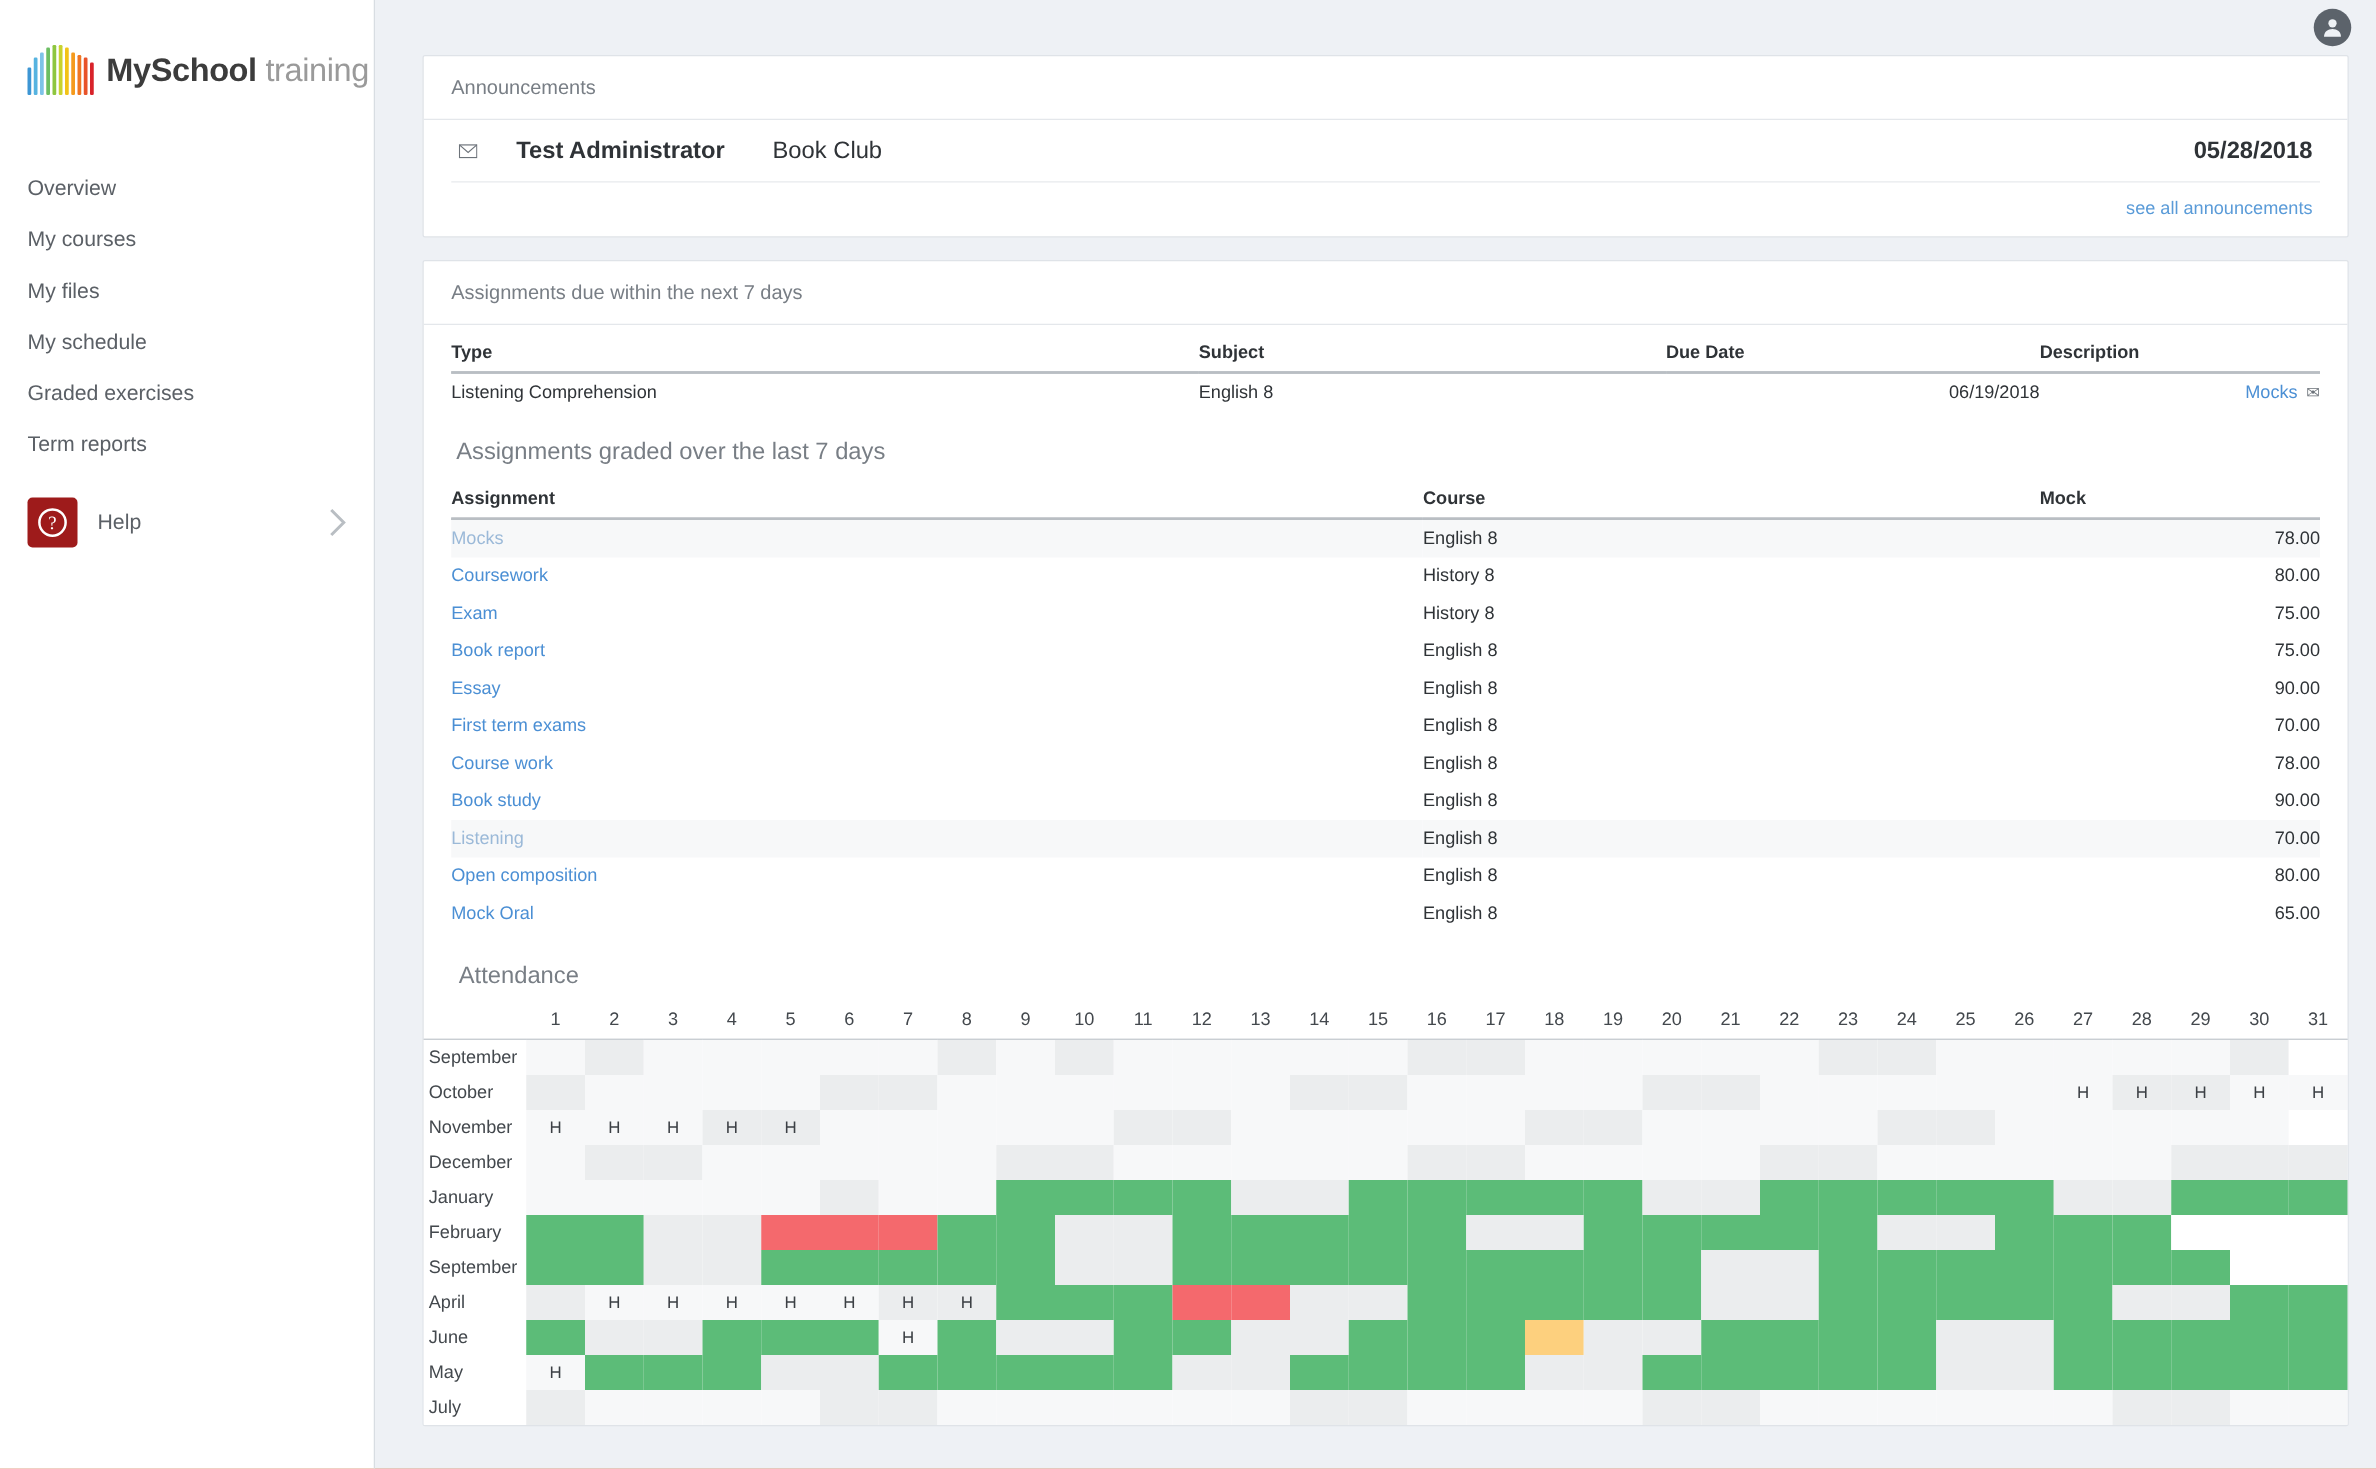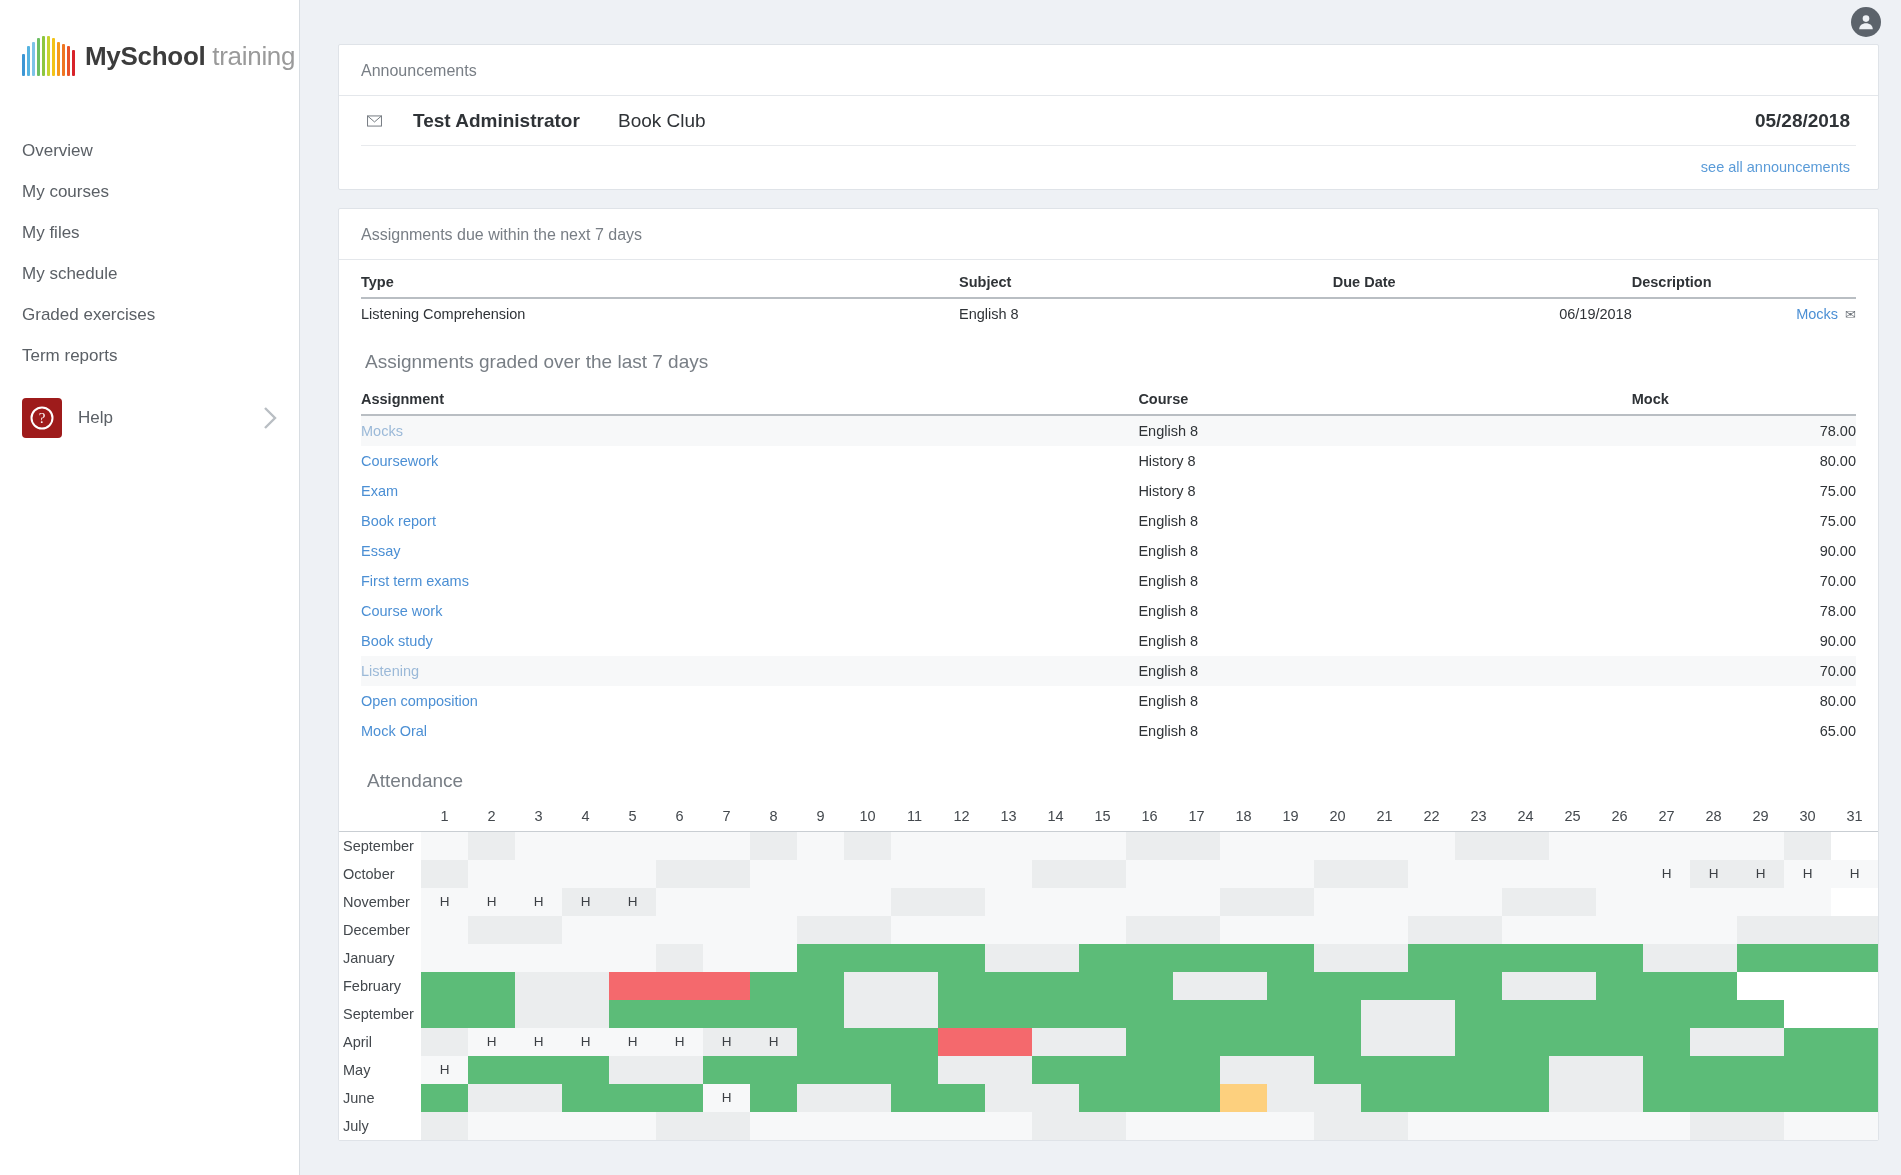--- a/index.html
+++ b/index.html
@@ -650,20 +650,54 @@
                   <td class="c g"></td>
                   <td class="c g"></td>
                   <td class="c g"></td>
                   <td class="c g"></td>
                   <td class="c e2"></td>
                   <td class="c e2"></td>
                   <td class="c g"></td>
                   <td class="c g"></td>
                 </tr>
                 <tr>
+                  <td class="mon">June</td>
+                  <td class="c g"></td>
+                  <td class="c e2"></td>
+                  <td class="c e2"></td>
+                  <td class="c g"></td>
+                  <td class="c g"></td>
+                  <td class="c g"></td>
+                  <td class="c e1">H</td>
+                  <td class="c g"></td>
+                  <td class="c e2"></td>
+                  <td class="c e2"></td>
+                  <td class="c g"></td>
+                  <td class="c g"></td>
+                  <td class="c e2"></td>
+                  <td class="c e2"></td>
+                  <td class="c g"></td>
+                  <td class="c g"></td>
+                  <td class="c g"></td>
+                  <td class="c o"></td>
+                  <td class="c e2"></td>
+                  <td class="c e2"></td>
+                  <td class="c g"></td>
+                  <td class="c g"></td>
+                  <td class="c g"></td>
+                  <td class="c g"></td>
+                  <td class="c e2"></td>
+                  <td class="c e2"></td>
+                  <td class="c g"></td>
+                  <td class="c g"></td>
+                  <td class="c g"></td>
+                  <td class="c g"></td>
+                  <td class="c g"></td>
+                </tr>
+                <tr>
                   <td class="mon">May</td>
                   <td class="c e1">H</td>
                   <td class="c g"></td>
                   <td class="c g"></td>
                   <td class="c g"></td>
                   <td class="c e2"></td>
                   <td class="c e2"></td>
                   <td class="c g"></td>
                   <td class="c g"></td>
                   <td class="c g"></td>
@@ -671,54 +705,20 @@
                   <td class="c g"></td>
                   <td class="c e2"></td>
                   <td class="c e2"></td>
                   <td class="c g"></td>
                   <td class="c g"></td>
                   <td class="c g"></td>
                   <td class="c g"></td>
                   <td class="c e2"></td>
                   <td class="c e2"></td>
                   <td class="c g"></td>
-                  <td class="c g"></td>
-                  <td class="c g"></td>
-                  <td class="c g"></td>
-                  <td class="c g"></td>
-                  <td class="c e2"></td>
-                  <td class="c e2"></td>
-                  <td class="c g"></td>
-                  <td class="c g"></td>
-                  <td class="c g"></td>
-                  <td class="c g"></td>
-                  <td class="c g"></td>
-                </tr>
-                <tr>
-                  <td class="mon">June</td>
-                  <td class="c g"></td>
-                  <td class="c e2"></td>
-                  <td class="c e2"></td>
-                  <td class="c g"></td>
-                  <td class="c g"></td>
-                  <td class="c g"></td>
-                  <td class="c e1">H</td>
-                  <td class="c g"></td>
-                  <td class="c e2"></td>
-                  <td class="c e2"></td>
-                  <td class="c g"></td>
-                  <td class="c g"></td>
-                  <td class="c e2"></td>
-                  <td class="c e2"></td>
-                  <td class="c g"></td>
-                  <td class="c g"></td>
-                  <td class="c g"></td>
-                  <td class="c o"></td>
-                  <td class="c e2"></td>
-                  <td class="c e2"></td>
                   <td class="c g"></td>
                   <td class="c g"></td>
                   <td class="c g"></td>
                   <td class="c g"></td>
                   <td class="c e2"></td>
                   <td class="c e2"></td>
                   <td class="c g"></td>
                   <td class="c g"></td>
                   <td class="c g"></td>
                   <td class="c g"></td>

